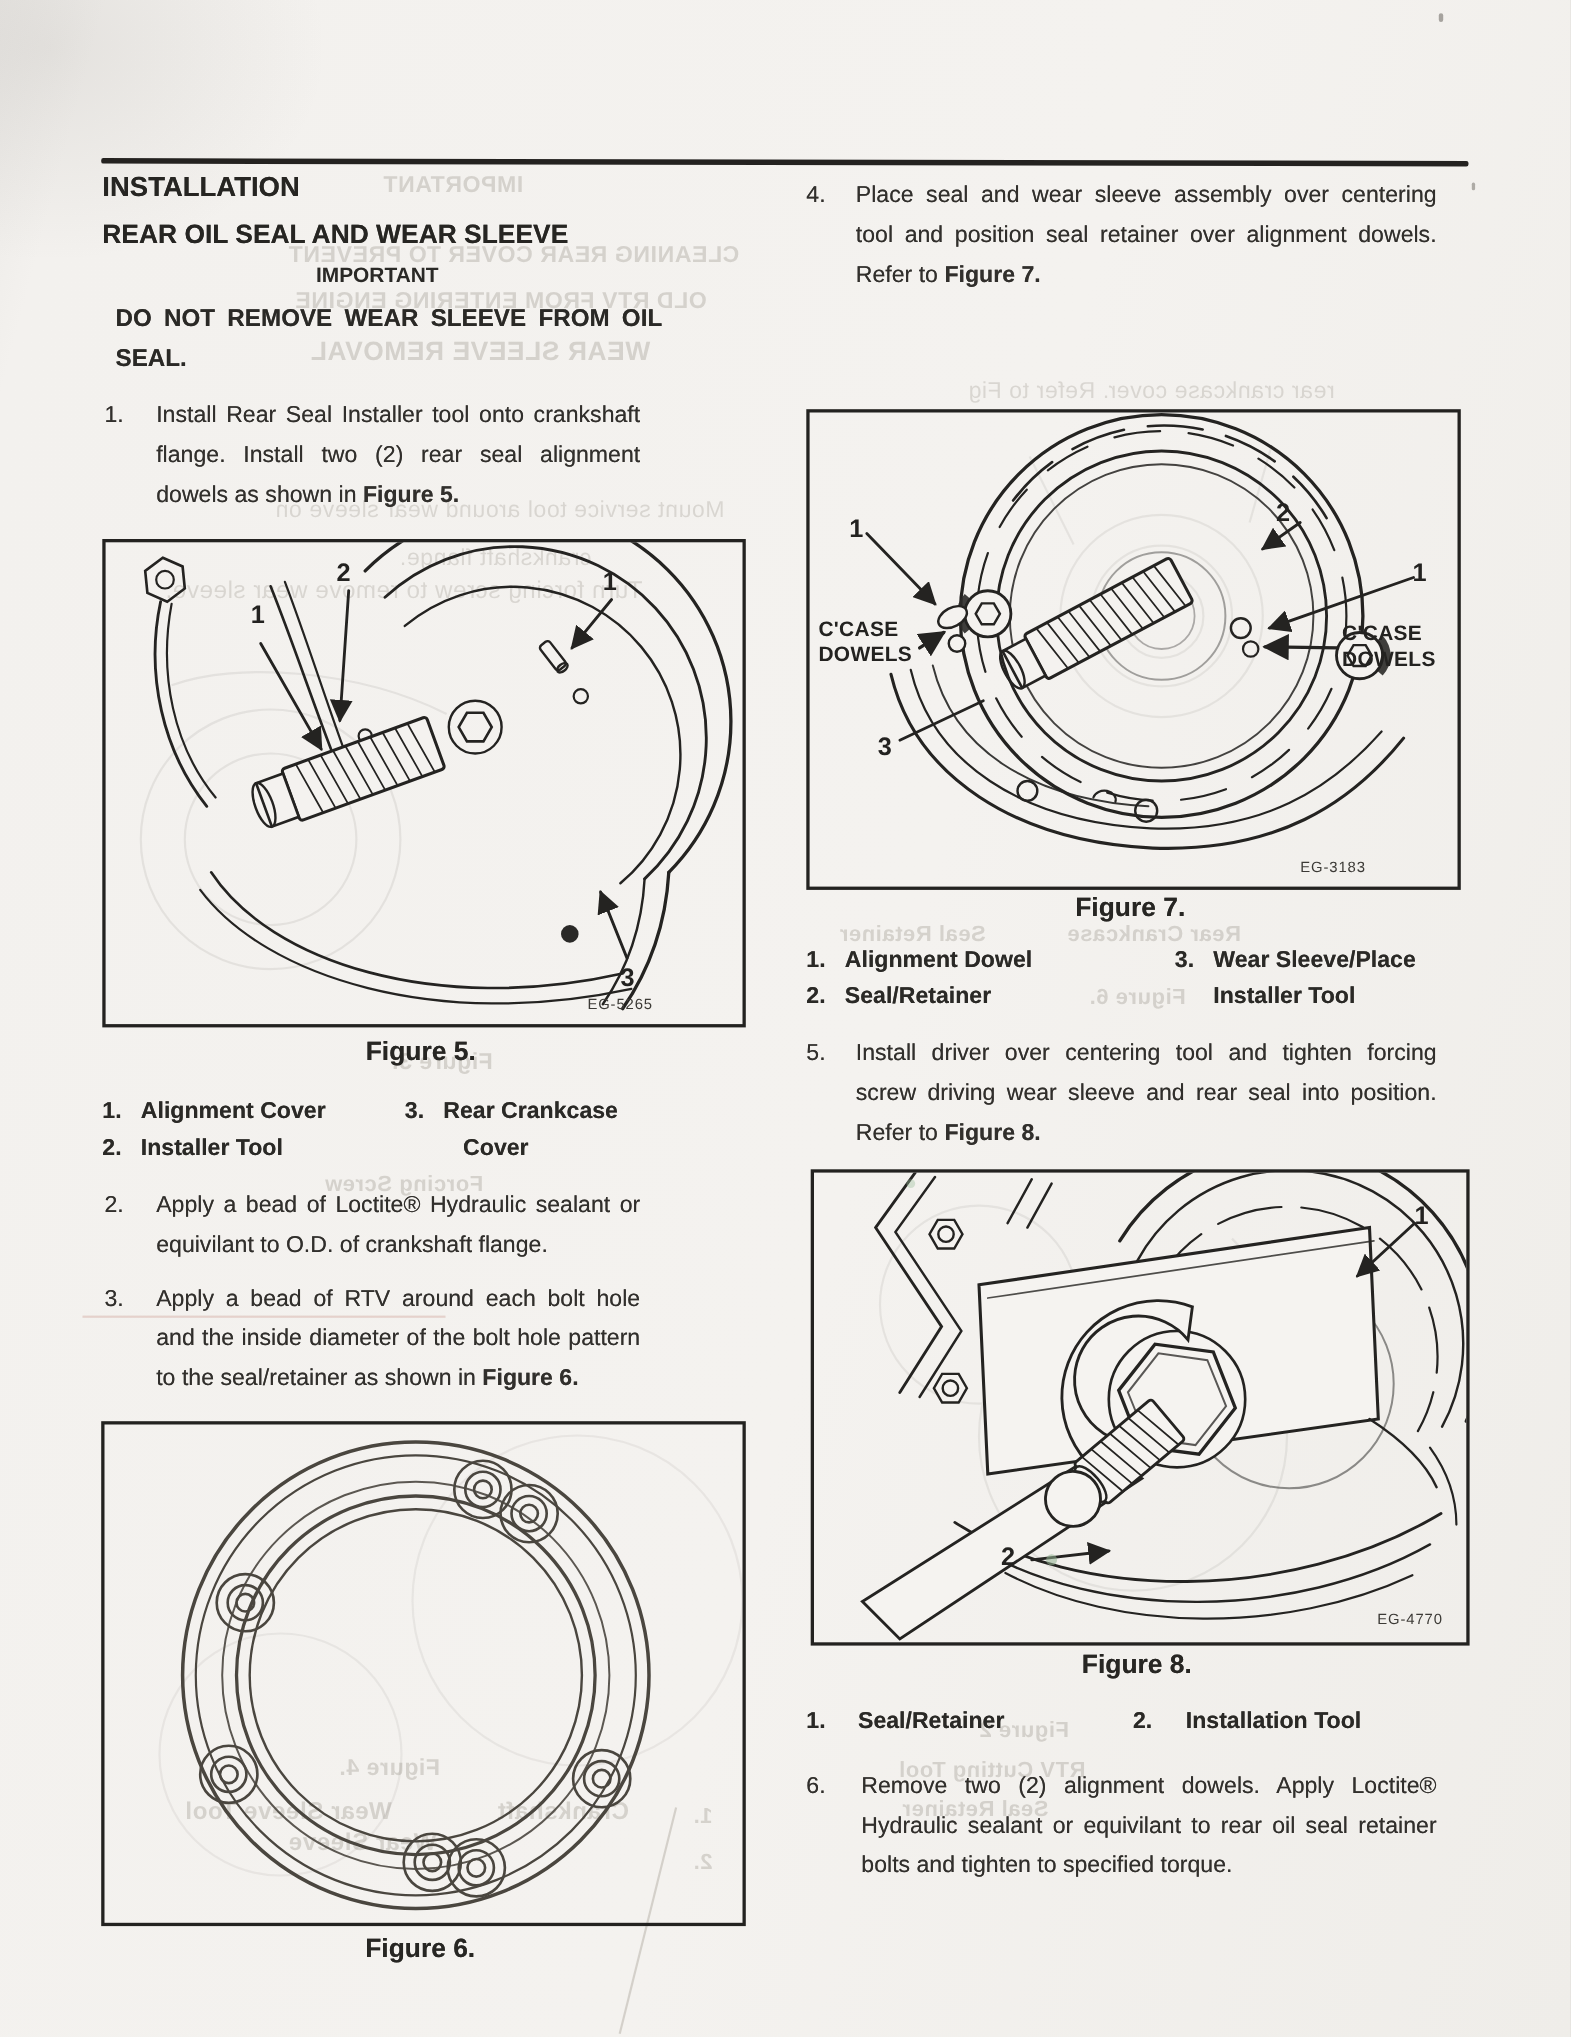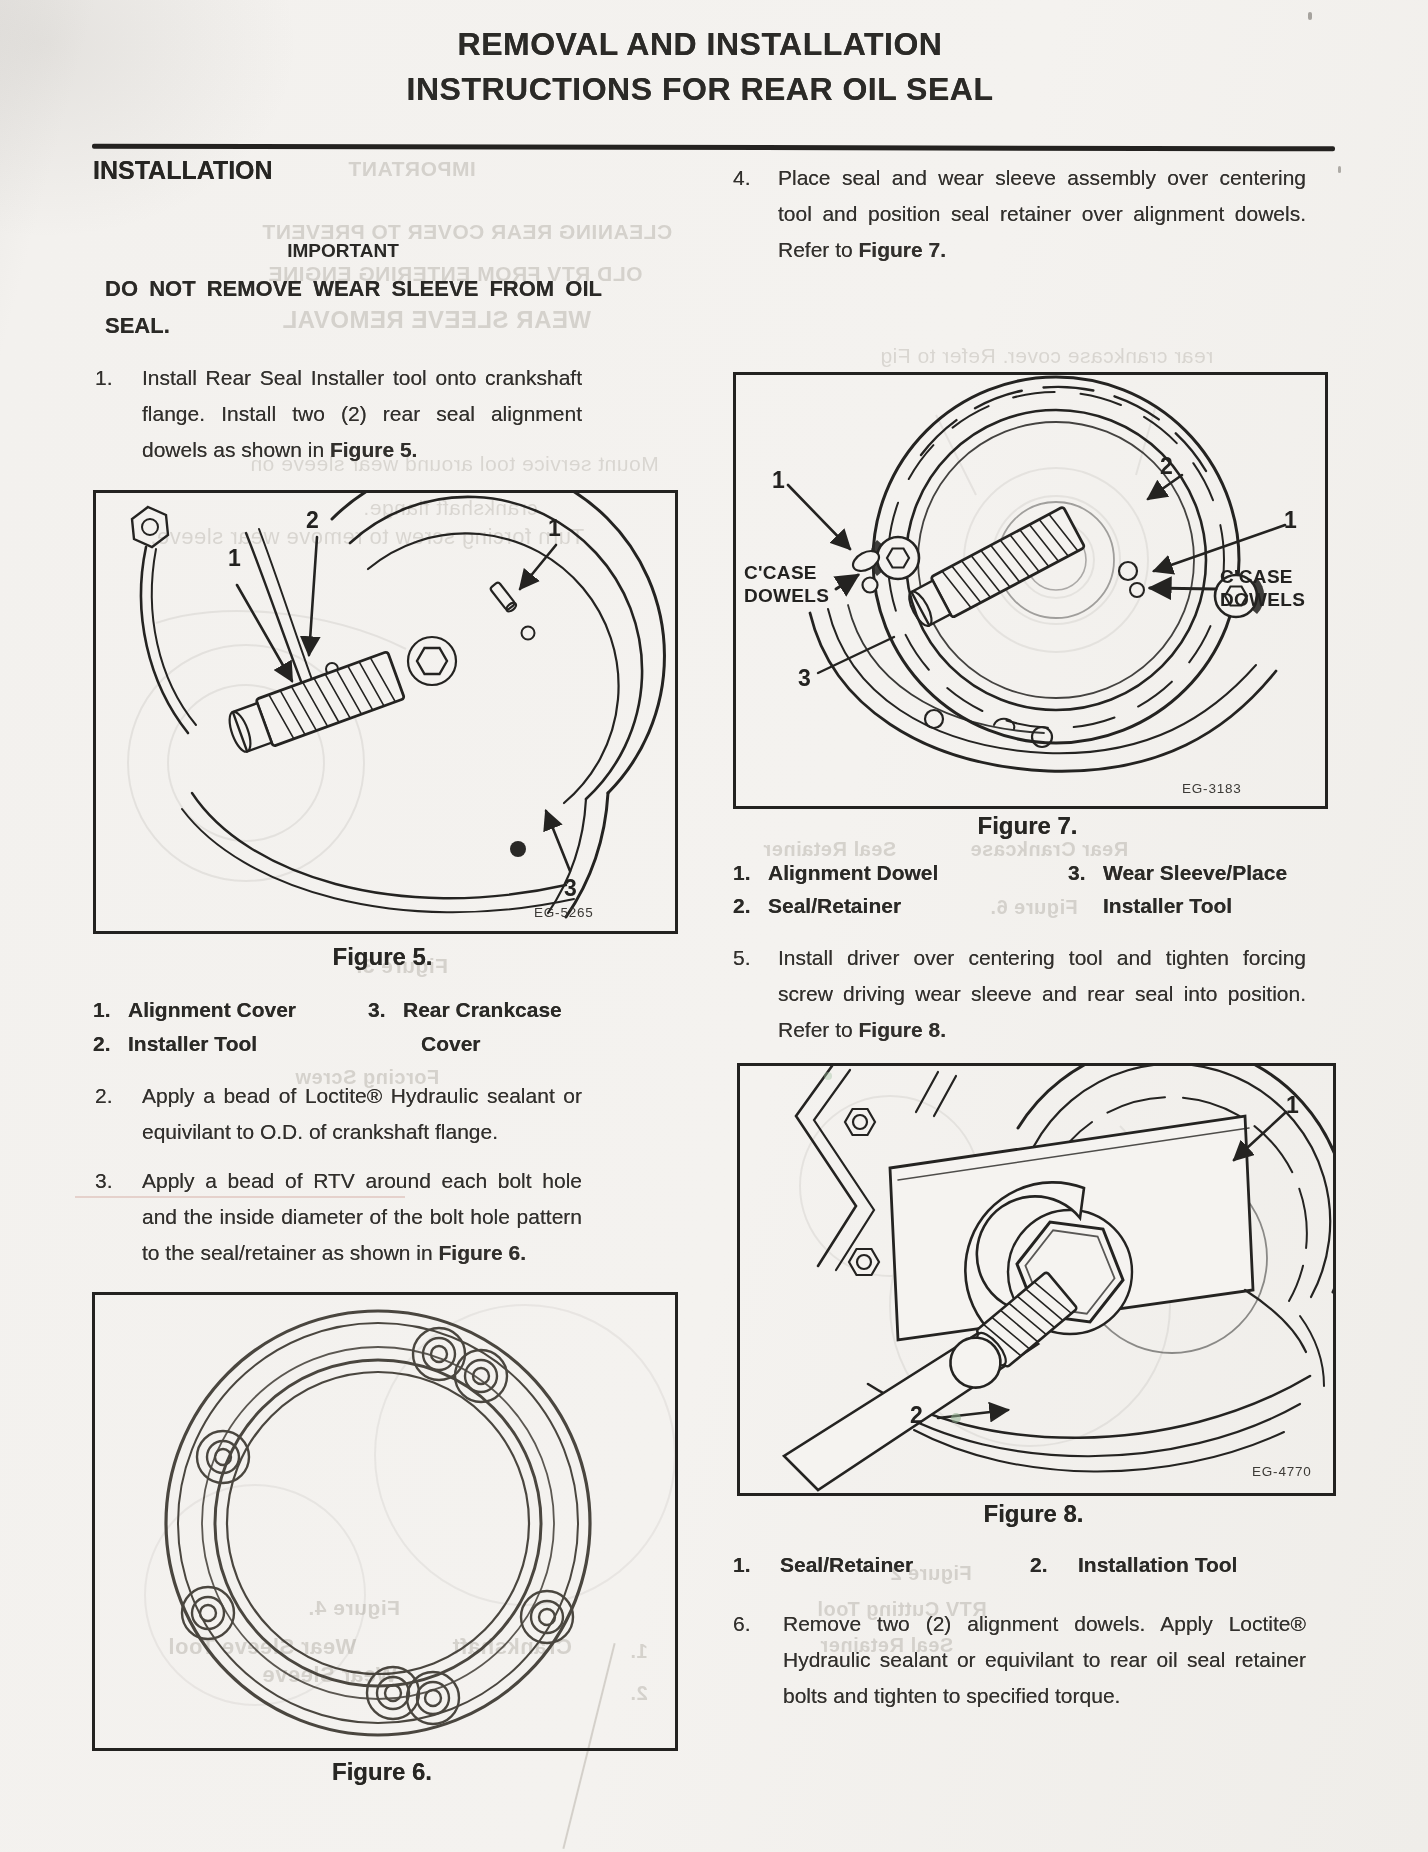--- a/index.html
+++ b/index.html
@@ -77,27 +77,24 @@
   <span class="bleed" style="left:817px;top:1598px;font-size:20px">RTV Cutting Tool</span>
   <span class="bleed" style="left:820px;top:1634px;font-size:20px">Seal Retainer</span>
   <span class="bleed" style="left:630px;top:1640px;font-size:20px">1.</span>
   <span class="bleed" style="left:630px;top:1682px;font-size:20px">2.</span>
 
   <div class="speck" style="left:1308px;top:12px;width:4px;height:8px;opacity:.5"></div>
   <div class="speck" style="left:1338px;top:166px;width:3px;height:7px;opacity:.45"></div>
   <div class="pink-line" style="left:75px;top:1196px;width:330px"></div>
   <div class="scratch" style="left:588px;top:1640px;height:212px;transform:rotate(14deg)"></div>
 
-  <div class="abs title">
-    <div>REMOVAL AND INSTALLATION</div>
-    <div>INSTRUCTIONS FOR REAR OIL SEAL</div>
-  </div>
   <div class="abs rule"></div>
 
   <div class="abs h1" style="left:93px;top:156px">INSTALLATION</div>
+  <div class="abs h2" style="left:93px;top:200px">REAR OIL SEAL AND WEAR SLEEVE</div>
   <div class="abs important" style="left:93px;top:240px;width:500px">IMPORTANT</div>
   <div class="abs warning" style="left:85px;top:270px;width:497px">DO NOT REMOVE WEAR SLEEVE FROM OIL SEAL.</div>
 
   <div class="abs step" style="left:95px;top:360px;width:487px">
     <span class="num">1.</span>
     <div class="stext"><span>Install Rear Seal Installer tool onto crankshaft flange. Install two (2) rear seal alignment dowels as shown in </span><b>Figure 5.</b></div>
   </div>
 
   <div class="abs figbox" style="left:93px;top:490px;width:579px;height:438px">
     <svg width="579" height="438" viewBox="0 0 579 438">

